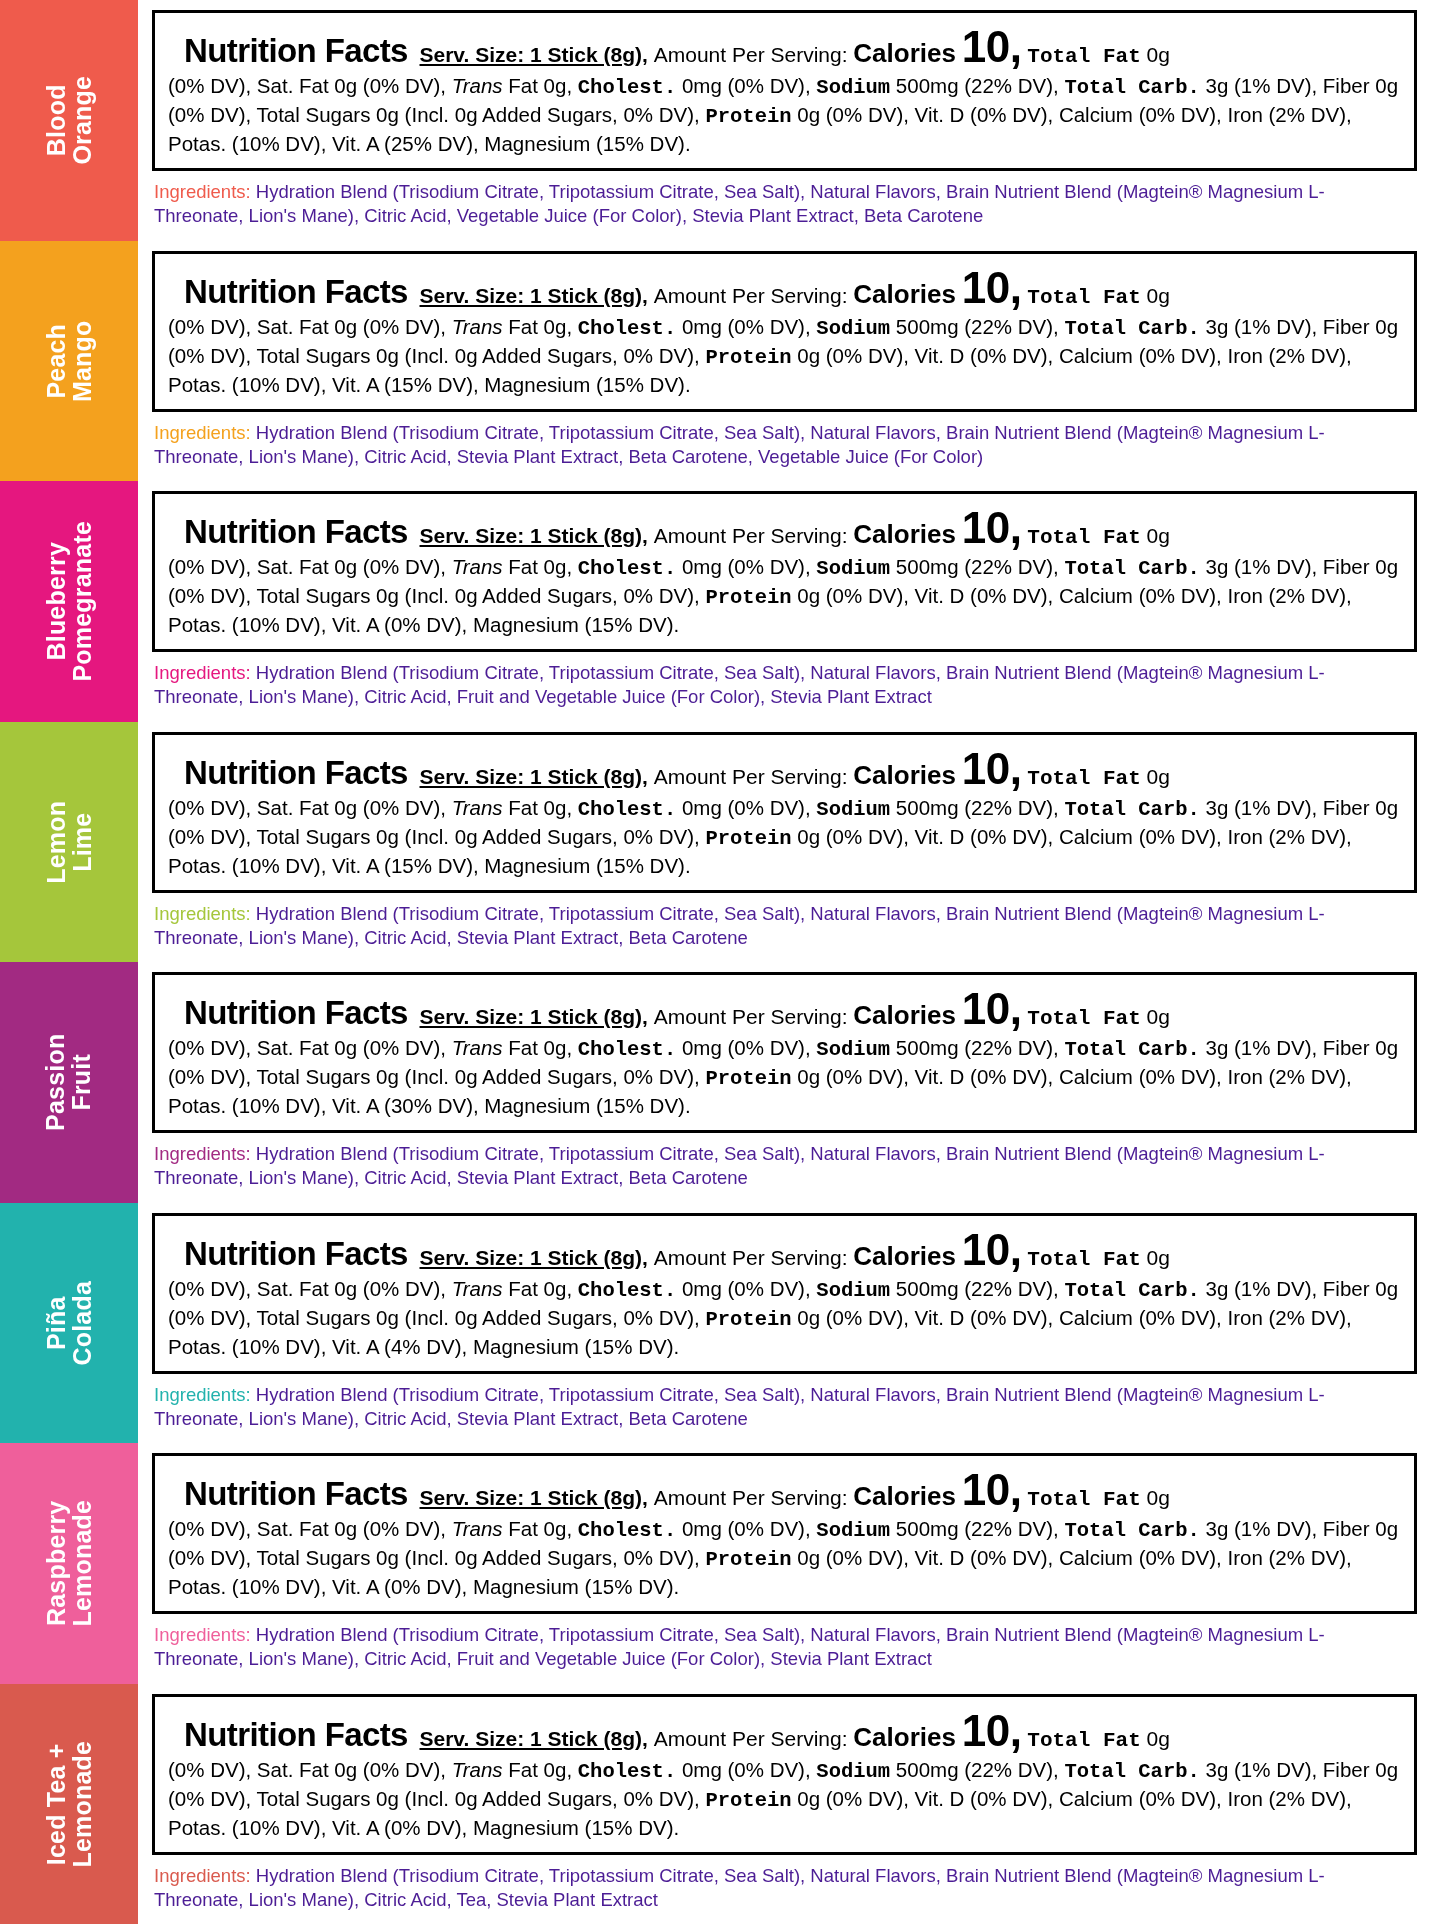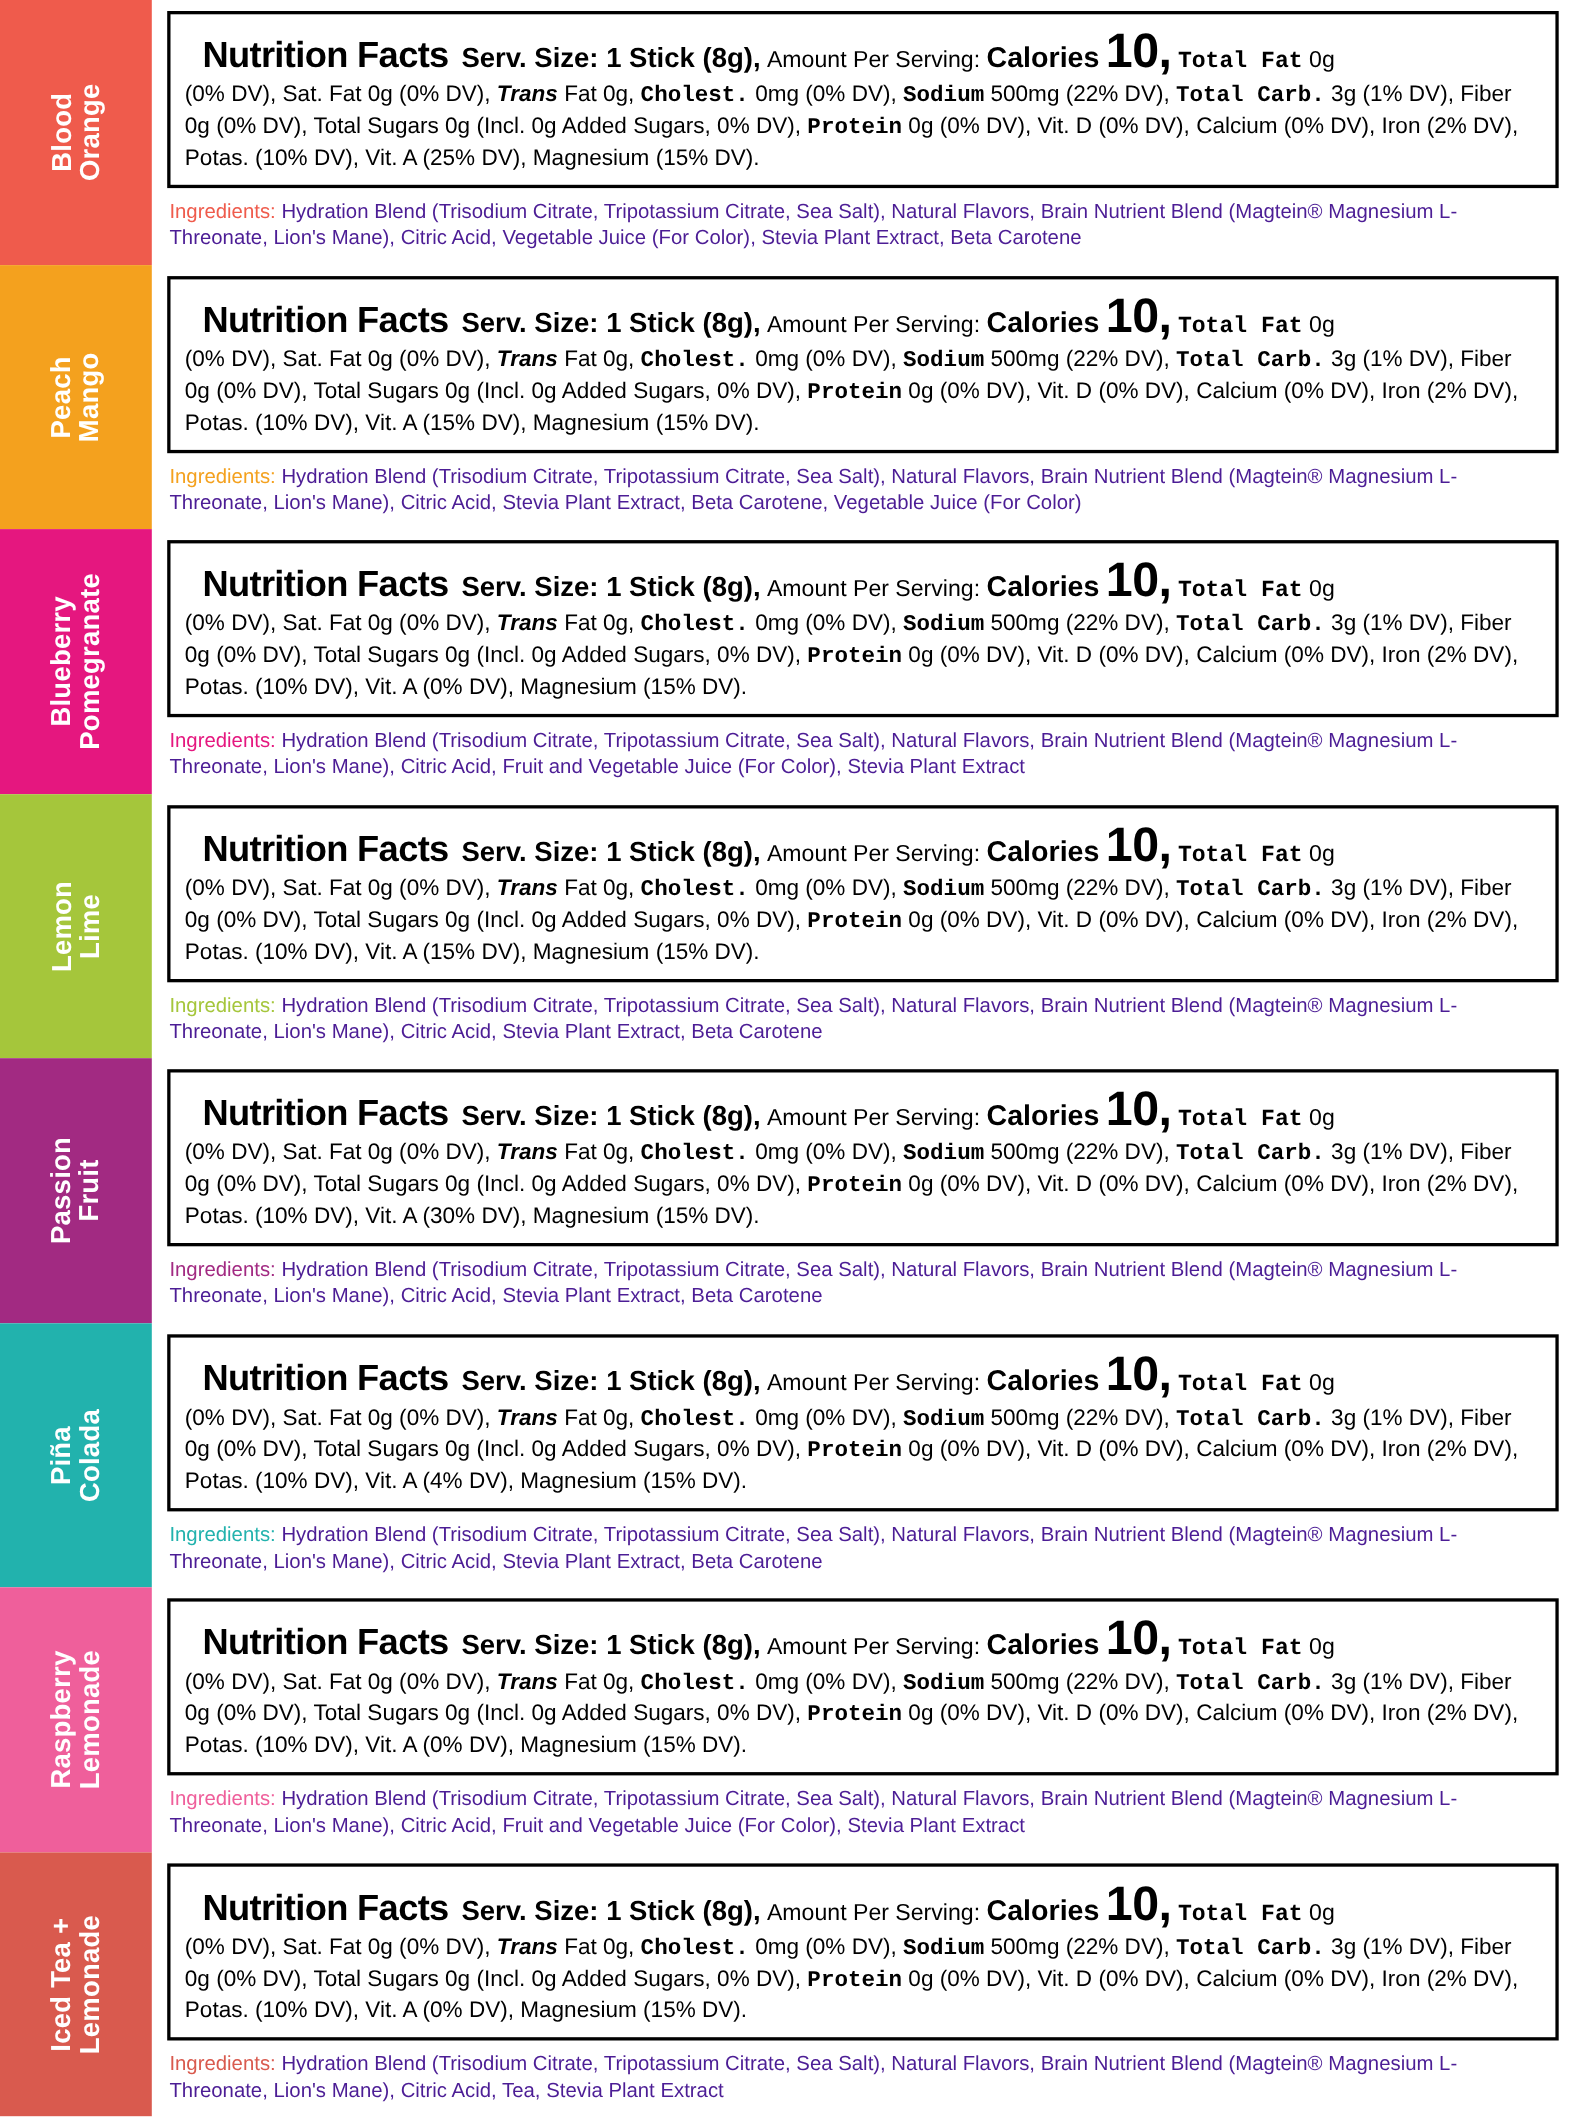--- a/index.html
+++ b/index.html
@@ -58,39 +58,40 @@
     margin-bottom: 1px;
   }
   .nf-title {
     font-size: 33px;
     font-weight: bold;
     letter-spacing: -0.6px;
     vertical-align: baseline;
     margin-left: 16px;
   }
   .nf-serv {
-    font-size: 25px;
-    font-weight: bold;
+    font-size: 21px;
+    font-weight: bold;
+    text-decoration: underline;
   }
   .nf-calories-word {
     font-size: 26px;
     font-weight: bold;
   }
   .nf-calories-num {
     font-size: 44px;
     font-weight: bold;
     letter-spacing: -0.5px;
   }
   .nf-bold {
     font-weight: bold;
     font-family: Liberation Mono, monospace;
   }
   .nf-italic {
     font-style: italic;
-    font-weight: bold;
+    font-weight: normal;
   }
   .nf-body {
     font-size: 20.5px;
     line-height: 1.32;
   }
   .ingredients {
     font-size: 18.5px;
     line-height: 1.30;
     margin: 9px 0 2px 2px;
     padding-right: 20px;

